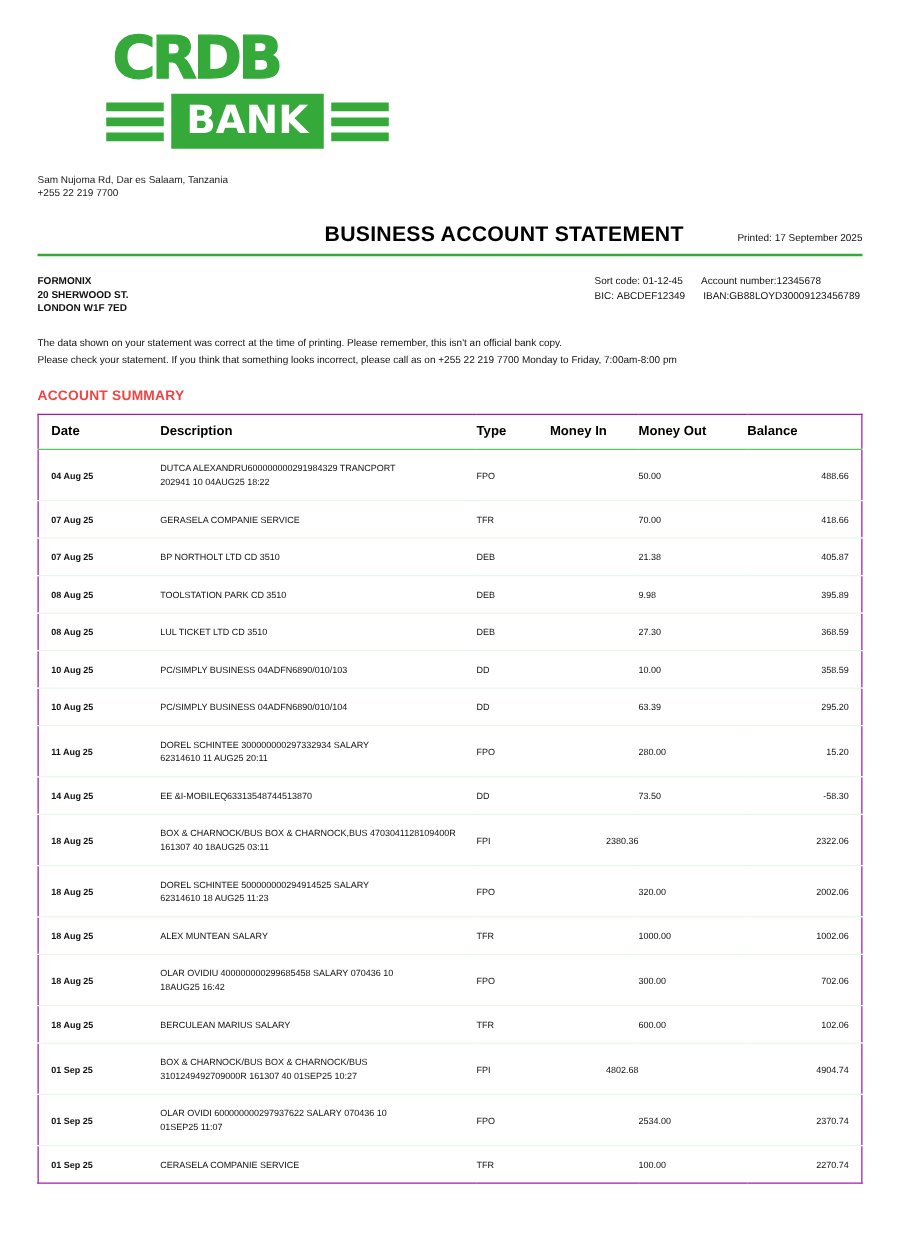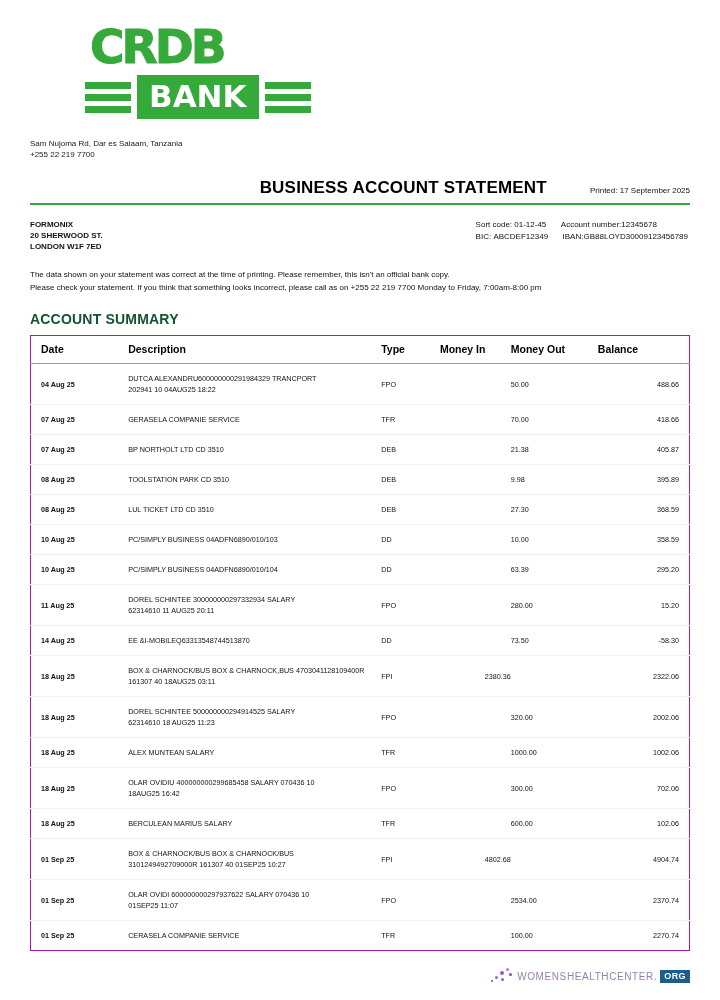--- a/index.html
+++ b/index.html
@@ -137,24 +137,24 @@
   .notice {
     margin-top: 16px;
     font-size: 8px;
     line-height: 13px;
     color: #111111;
   }
 
   
   .summary-heading {
     margin-top: 17px;
-    font-size: 14px;
+    font-size: 11px;
     font-weight: bold;
     letter-spacing: 0.2px;
-    color: #14532d;
+    color: #ef4444;
   }
 
   
   table.stmt {
     width: 100%;
     border-collapse: collapse;
     margin-top: 8px;
     border: 1px solid #a21caf;
     table-layout: fixed;
   }
@@ -441,26 +441,14 @@
           <td class="col-date">01 Sep 25</td>
           <td class="col-desc"><span>CERASELA COMPANIE SERVICE</span></td>
           <td class="col-type">TFR</td>
           <td class="col-in"></td>
           <td class="col-out">100.00</td>
           <td class="col-bal">2270.74</td>
         </tr>
       </tbody>
   </table>
 
-  <div class="footer">
-    <div class="dots">
-      <i style="width:3px;height:3px;left:15px;top:2px;background:#b07fd0;"></i>
-      <i style="width:4px;height:4px;left:9px;top:5px;background:#9b59b6;"></i>
-      <i style="width:3px;height:3px;left:18px;top:7px;background:#8e44ad;"></i>
-      <i style="width:3px;height:3px;left:4px;top:10px;background:#5b8bbd;"></i>
-      <i style="width:2px;height:2px;left:0px;top:14px;background:#2e6da4;"></i>
-      <i style="width:3px;height:3px;left:10px;top:12px;background:#7a6fb0;"></i>
-    </div>
-    <div class="footer-name">WOMENSHEALTHCENTER.</div>
-    <div class="org-badge">ORG</div>
-  </div>
 
 </div>
 
 </body></html>

